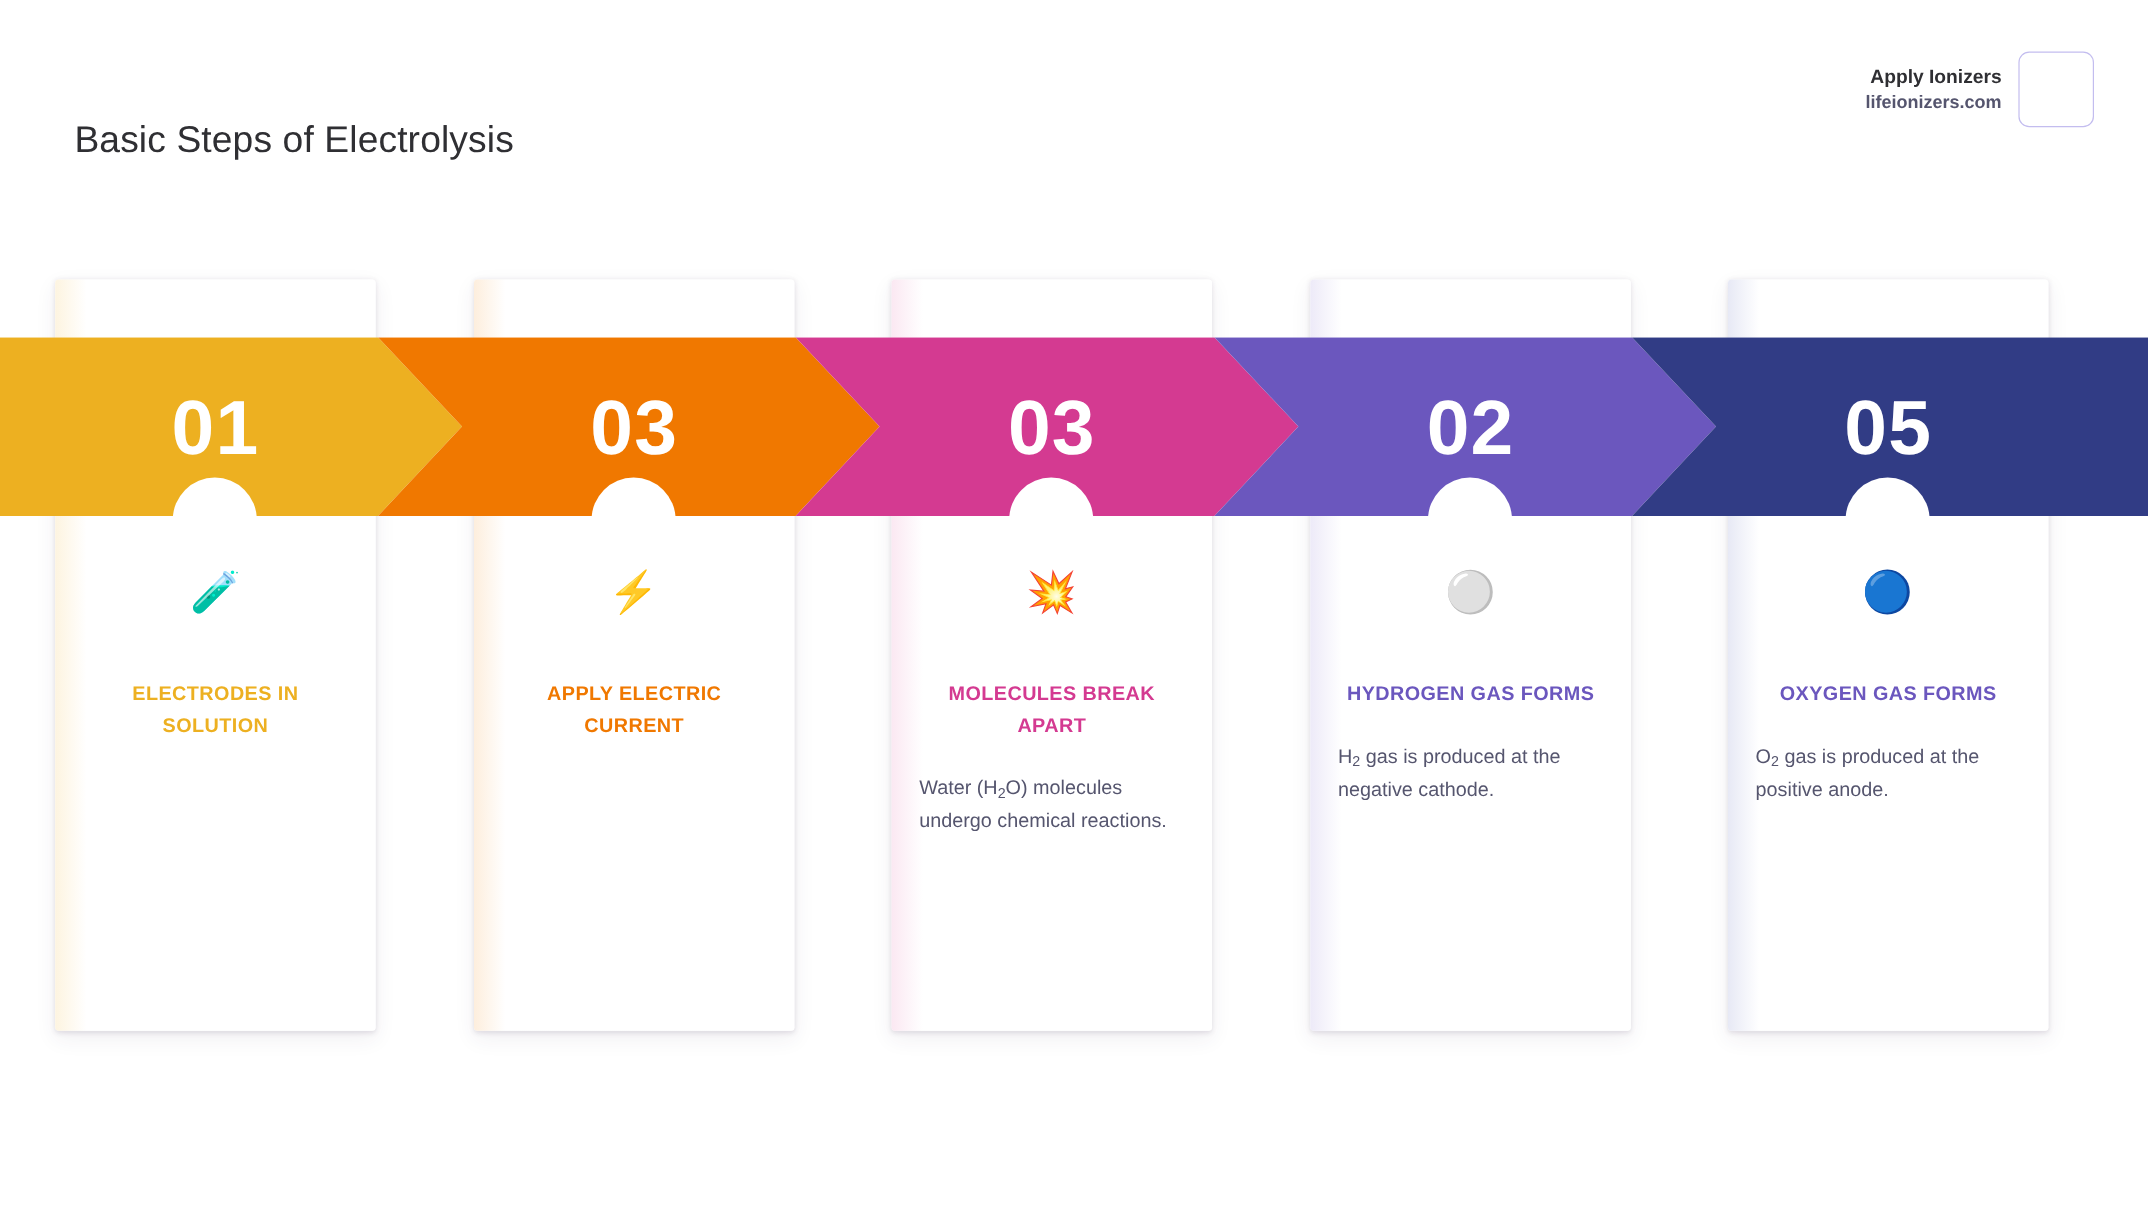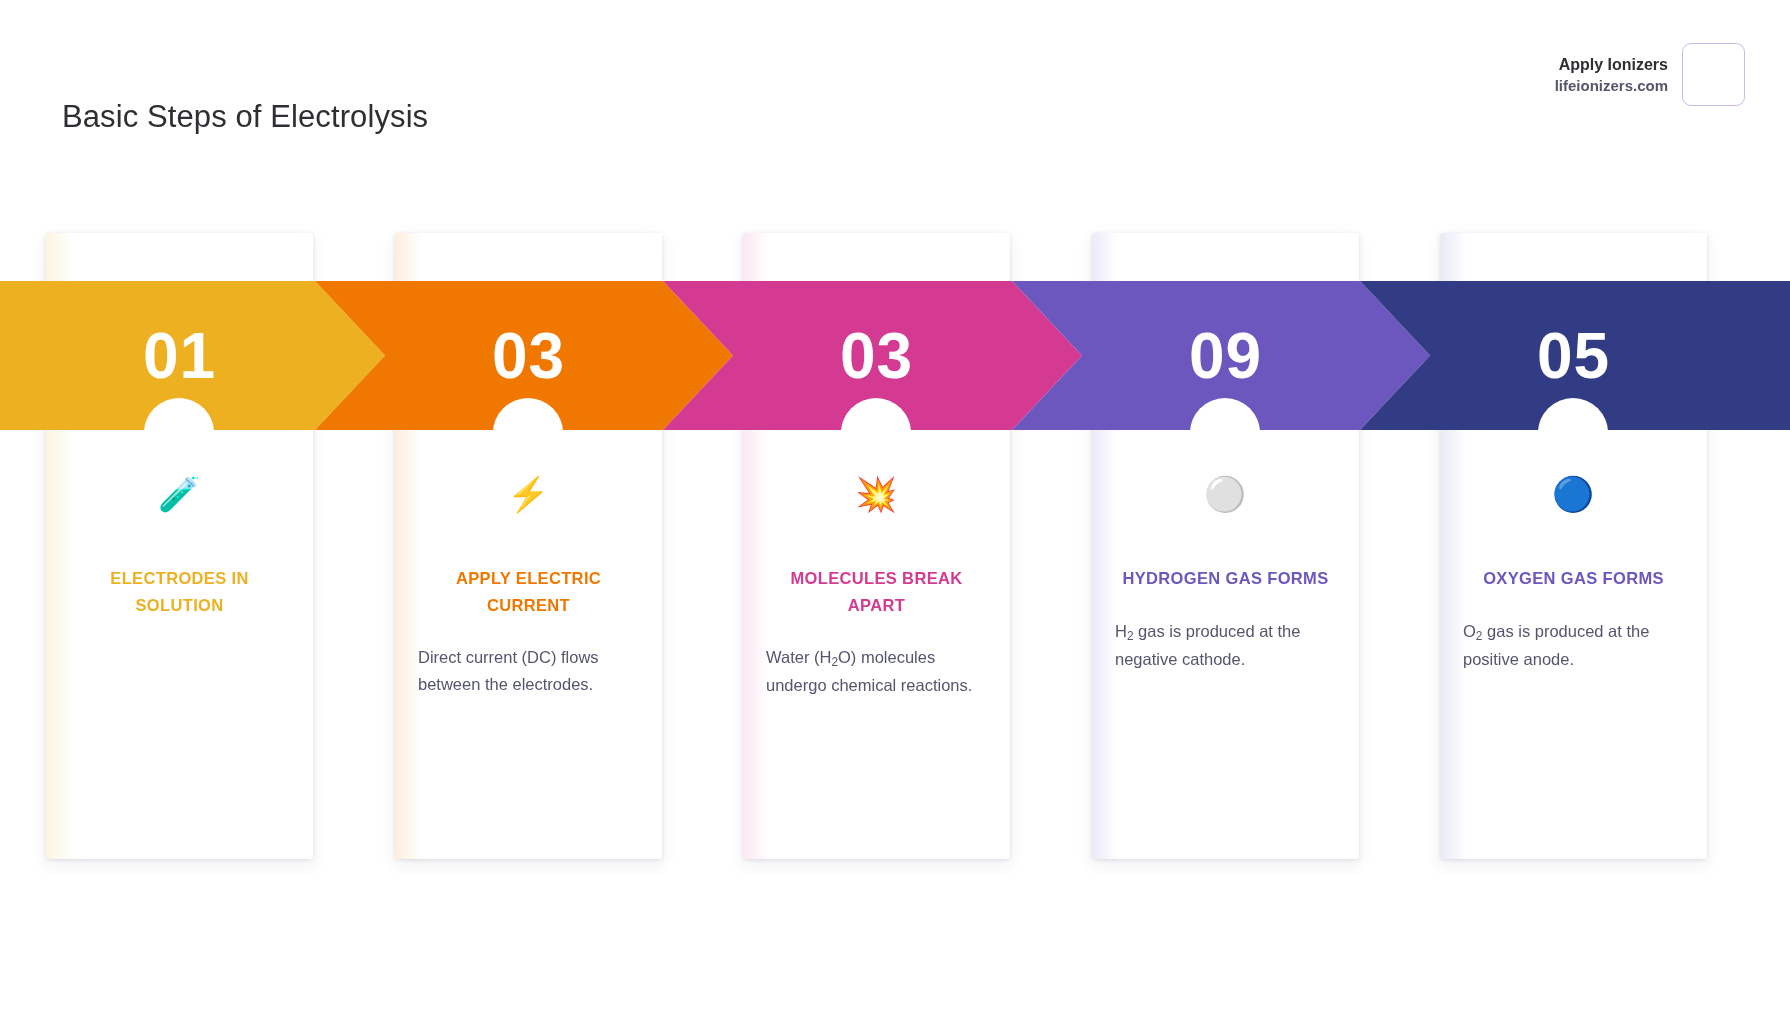--- a/index.html
+++ b/index.html
@@ -197,21 +197,20 @@
   <div class="card card-1" style="background: linear-gradient(to right, rgb(253, 244, 224) 0px, rgb(255, 255, 255) 26px);">
     <div class="card-inner">
       <span class="card-icon">🧪</span>
       <div class="card-title" style="color: rgb(237, 176, 33);">Electrodes in Solution</div>
     </div>
   </div>
   <div class="card card-2" style="background: linear-gradient(to right, rgb(253, 238, 221) 0px, rgb(255, 255, 255) 26px);">
     <div class="card-inner">
       <span class="card-icon">⚡</span>
       <div class="card-title" style="color: rgb(240, 120, 0);">Apply Electric Current</div>
-      <div class="card-desc">Direct current (DC) flows between the electrodes.</div>
     </div>
   </div>
   <div class="card card-3" style="background: linear-gradient(to right, rgb(251, 232, 242) 0px, rgb(255, 255, 255) 26px);">
     <div class="card-inner">
       <span class="card-icon">💥</span>
       <div class="card-title" style="color: rgb(212, 58, 145);">Molecules Break Apart</div>
       <div class="card-desc">Water (H<sub>2</sub>O) molecules undergo chemical reactions.</div>
     </div>
   </div>
   <div class="card card-4" style="background: linear-gradient(to right, rgb(237, 234, 248) 0px, rgb(255, 255, 255) 26px);">
@@ -248,14 +247,14 @@
       <path d="M 663,0 L 1012,0 L 1082,74.5 L 1012,149 L 663,149 L 733,74.5 Z" fill="#D43A91"></path>
       <path d="M 1012,0 L 1360,0 L 1430,74.5 L 1360,149 L 1012,149 L 1082,74.5 Z" fill="#6B57BE"></path>
       <path d="M 1360,0 L 1810,0 L 1810,149 L 1360,149 L 1430,74.5 Z" fill="#313C85"></path>
     </g>
   </svg>
 </div>
 
 <div class="step-number num-1">01</div>
 <div class="step-number num-2">03</div>
 <div class="step-number num-3">03</div>
-<div class="step-number num-4">09</div>
+<div class="step-number num-4">02</div>
 <div class="step-number num-5">05</div>
 
 </body></html>

